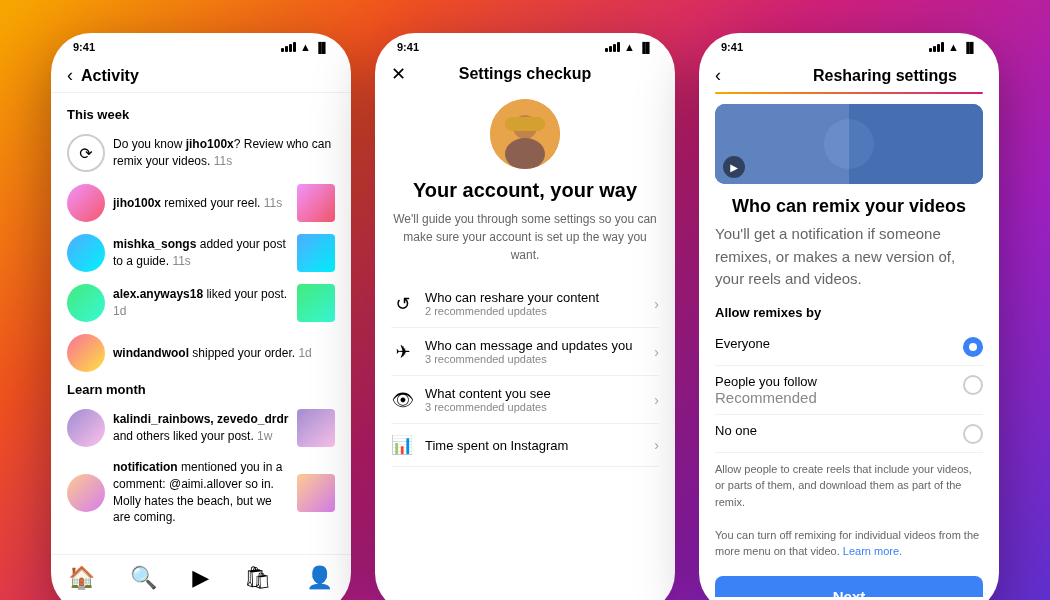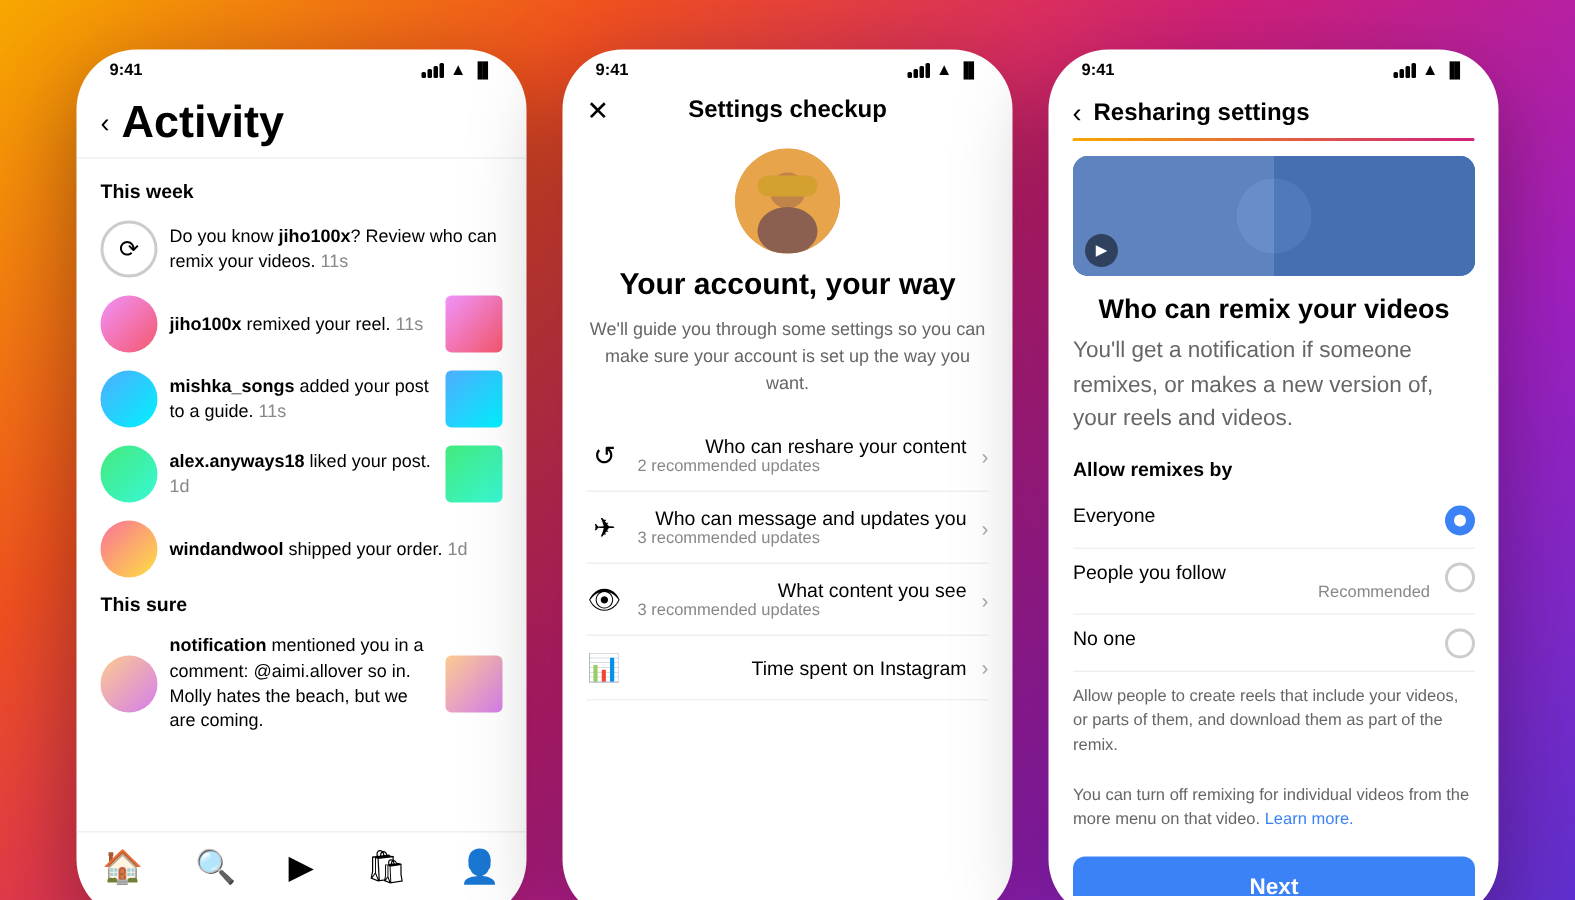--- a/index.html
+++ b/index.html
@@ -54,21 +54,21 @@
       align-items: center;
       padding: 8px 16px 6px;
       border-bottom: 1px solid #f0f0f0;
     }
     .back-arrow {
       font-size: 18px;
       margin-right: 8px;
       color: #000;
     }
     .activity-title {
-      font-size: 30px;
+      font-size: 16px;
       font-weight: 700;
     }
     .activity-body {
       flex: 1;
       overflow-y: auto;
       padding: 10px 0;
     }
     .section-label {
       font-size: 13px;
       font-weight: 700;
@@ -211,21 +211,20 @@
       width: 24px;
       text-align: center;
       flex-shrink: 0;
     }
     .settings-item-text {
       flex: 1;
     }
     .settings-item-main {
       font-size: 13px;
       font-weight: 500;
-      text-align: right;
     }
     .settings-item-sub {
       font-size: 11px;
       color: #888;
     }
     .settings-item-arrow {
       font-size: 14px;
       color: #aaa;
     }
 
@@ -236,21 +235,21 @@
       padding: 8px 16px 6px;
       position: relative;
     }
     .resharing-back {
       font-size: 18px;
       color: #000;
       margin-right: 8px;
     }
     .resharing-title {
       flex: 1;
-      text-align: left;
+      text-align: right;
       font-size: 16px;
       font-weight: 600;
       padding-right: 26px;
     }
     .resharing-title-underline {
       height: 2px;
       background: linear-gradient(90deg, #f7a800, #d0207a);
       margin: 0 16px 0;
       border-radius: 1px;
     }
@@ -305,21 +304,21 @@
     .radio-option {
       display: flex;
       align-items: flex-start;
       padding: 8px 0;
       border-bottom: 1px solid #f0f0f0;
       gap: 10px;
     }
     .radio-option:last-of-type { border-bottom: none; }
     .radio-text { flex: 1; }
     .radio-main { font-size: 13px; font-weight: 500; }
-    .radio-sub { font-size: 11px; color: #888; text-align: right; }
+    .radio-sub { font-size: 15px; color: #888; }
     .radio-circle {
       width: 20px;
       height: 20px;
       border-radius: 50%;
       border: 2px solid #ccc;
       display: flex;
       align-items: center;
       justify-content: center;
       flex-shrink: 0;
       margin-top: 1px;
@@ -418,22 +417,29 @@
         <div class="activity-thumb av3"></div>
       </div>
 
       <div class="activity-item">
         <div class="activity-avatar av4"></div>
         <div class="activity-text">
           <strong>windandwool</strong> shipped your order. <span class="activity-time">1d</span>
         </div>
       </div>
 
-      <div class="section-label">This sure</div>
-
+      <div class="section-label">Learn month</div>
+
+      <div class="activity-item">
+        <div class="activity-avatar av5"></div>
+        <div class="activity-text">
+          <strong>kalindi_rainbows, zevedo_drdr</strong> and others liked your post. <span class="activity-time">1w</span>
+        </div>
+        <div class="activity-thumb av5"></div>
+      </div>
 
       <div class="activity-item">
         <div class="activity-avatar av6"></div>
         <div class="activity-text">
           <strong>notification</strong> mentioned you in a comment: @aimi.allover so in. Molly hates the beach, but we are coming. 
         </div>
         <div class="activity-thumb av6"></div>
       </div>
 
     </div>

